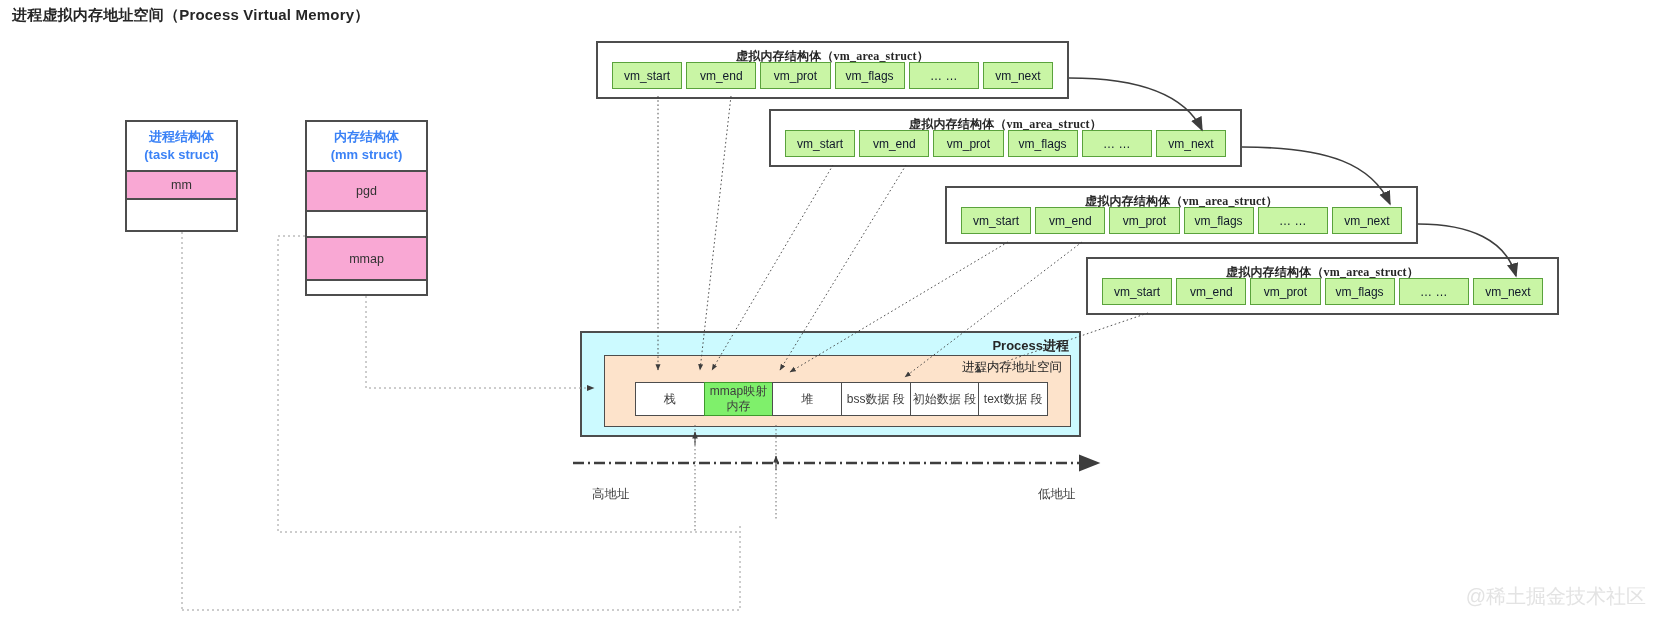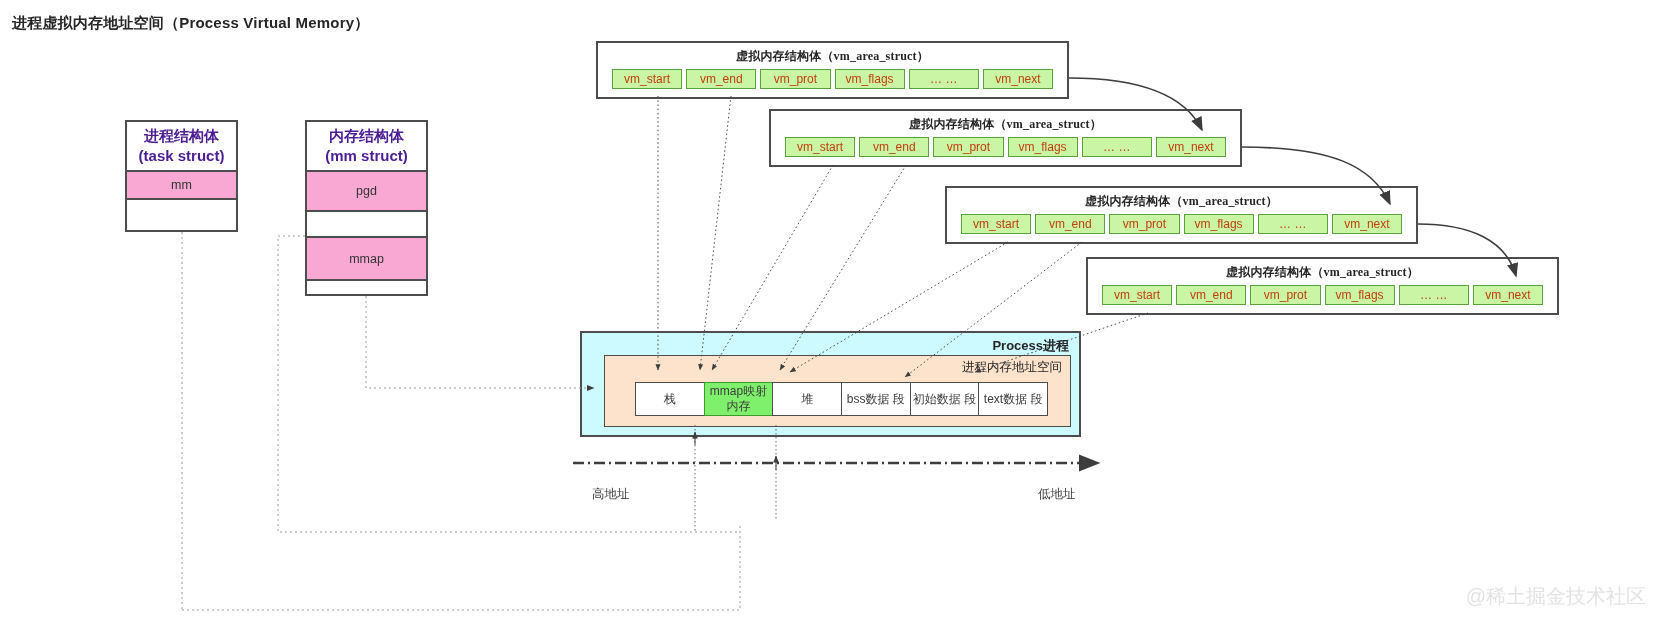--- a/index.html
+++ b/index.html
@@ -13,31 +13,31 @@
     color:#333333;
   }
   #root { position:absolute; inset:0; }
 
   
   .abs { position:absolute; }
   .green { background:#f9a8d4; }
 
   
   #page-title {
-    left:12px; top:14px;
+    left:12px; top:6px;
     font-size:15px; font-weight:bold; color:#262626;
     letter-spacing:.2px;
     white-space:nowrap;
   }
 
   
   .struct { border:2px solid #4d4d4d; background:#fff; }
   .struct-head {
     display:flex; align-items:center; justify-content:center;
-    text-align:center; font-weight:bold; font-size:15px; color:#4c1d95;
+    text-align:center; font-weight:bold; font-size:13px; color:#3b82f6;
     line-height:1.35; white-space:pre-line;
   }
   .struct-row {
     border-top:2px solid #4d4d4d;
     display:flex; align-items:center; justify-content:center;
     font-size:12.5px; color:#333;
   }
 
   
   .vma {
@@ -48,26 +48,26 @@
     color:#262626; padding-top:5px; letter-spacing:.2px;
     white-space:nowrap;
     font-family:Liberation Serif, serif;
   }
   .vma-fields {
     position:absolute; left:14px; right:14px; bottom:8px;
     display:flex; gap:0;
   }
   .vma-f {
     flex:1 1 0;
-    height:20px;
+    height:27px;
     border:1.4px solid #5aa23c;
     background:#c9f5a5;
     margin-right:4px;
     display:flex; align-items:center; justify-content:center;
-    font-size:12px; color:#c2410c;
+    font-size:12px; color:#0f172a;
     white-space:nowrap;
   }
   .vma-f:last-child { margin-right:0; }
 
   
   #process-box {
     border:2px solid #4d4d4d;
     background:#ccfaff;
   }
   #process-label {

